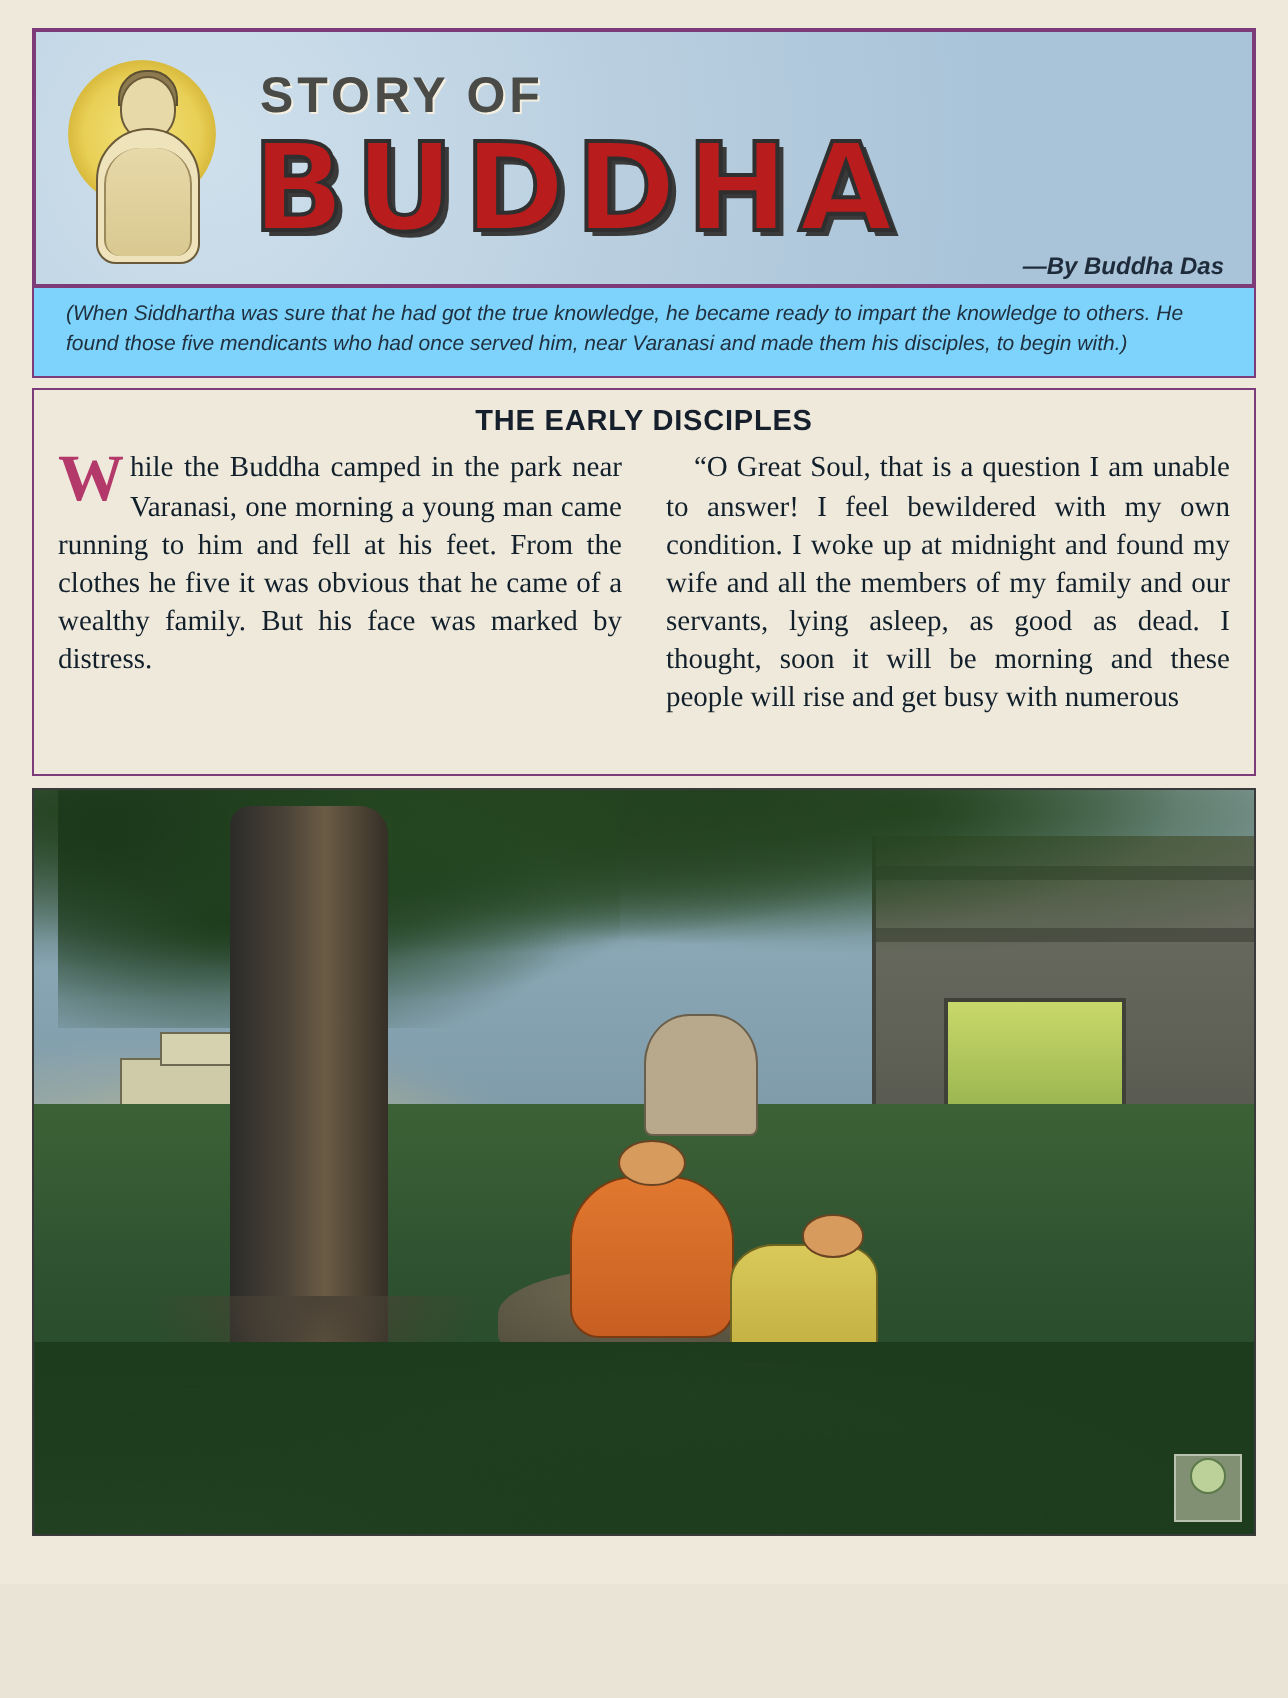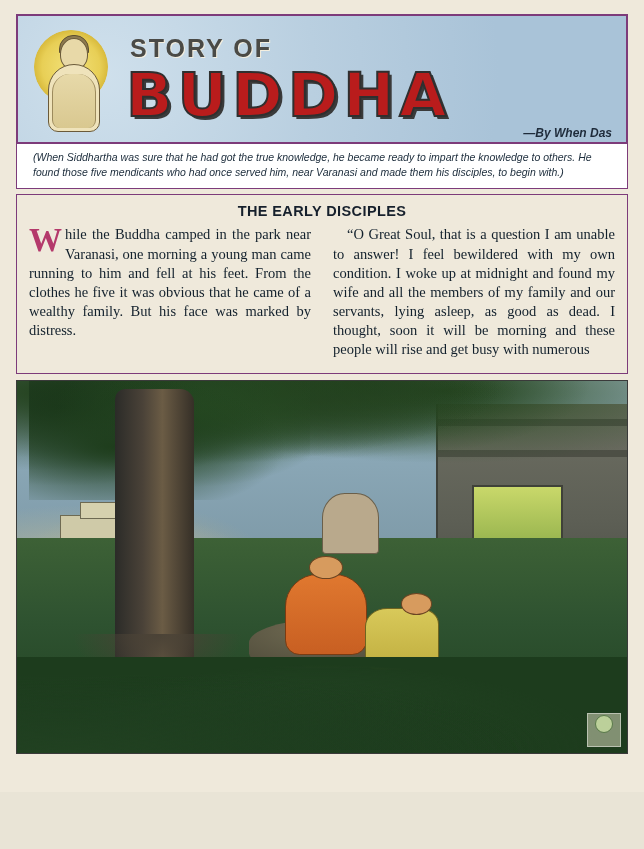--- a/index.html
+++ b/index.html
@@ -78,34 +78,34 @@
   .byline{
     position:absolute;right:14px;top:110px;
     font-family:"Liberation Sans", sans-serif;
     font-weight:bold;font-style:italic;font-size:12px;
     color:#1e2b3a;
   }
   
   .caption-box{
     border:1px solid #7d3b7a;
     border-top:none;
-    background:#ffffff;
+    background:#7dd3fc;
     padding:6px 16px 8px 16px;
     font-family:"Liberation Sans", sans-serif;
     font-style:italic;
     font-size:10.5px;
     line-height:1.45;
     color:#20303f;
   }
   
   .text-panel{
     margin-top:5px;
     border:1px solid #7d3b7a;
     background:#efe9db;
-    padding:6px 12px 10px 12px;
+    padding:6px 12px 24px 12px;
   }
   .section-title{
     text-align:center;
     font-family:"Liberation Sans", sans-serif;
     font-weight:bold;
     font-size:14.5px;
     color:#16202c;
     letter-spacing:.4px;
     margin:2px 0 6px 0;
   }
@@ -269,21 +269,21 @@
     <div class="banner-bg"></div>
     <div class="halo"></div>
     <div class="buddha-figure">
       <div class="bf-hair"></div>
       <div class="bf-head"></div>
       <div class="bf-body"></div>
       <div class="bf-robe"></div>
     </div>
     <div class="story-of">STORY  OF</div>
     <div class="buddha-word">BUDDHA</div>
-    <div class="byline">—By When Das</div>
+    <div class="byline">—By Buddha Das</div>
   </div>
 
   <div class="caption-box">(When Siddhartha was sure that he had got the true knowledge, he became ready to impart the knowledge to others. He found those five mendicants who had once served him, near Varanasi and made them his disciples, to begin with.)</div>
 
   <div class="text-panel">
     <div class="section-title">THE EARLY DISCIPLES</div>
     <div class="cols">
       <div class="col">
         <p><span class="dropcap">W</span><span>hile the Buddha camped in the park near Varanasi, one morning a young man came running to him and fell at his feet. From the clothes he five it was obvious that he came of a wealthy family. But his face was marked by distress.</span></p>
       </div>

